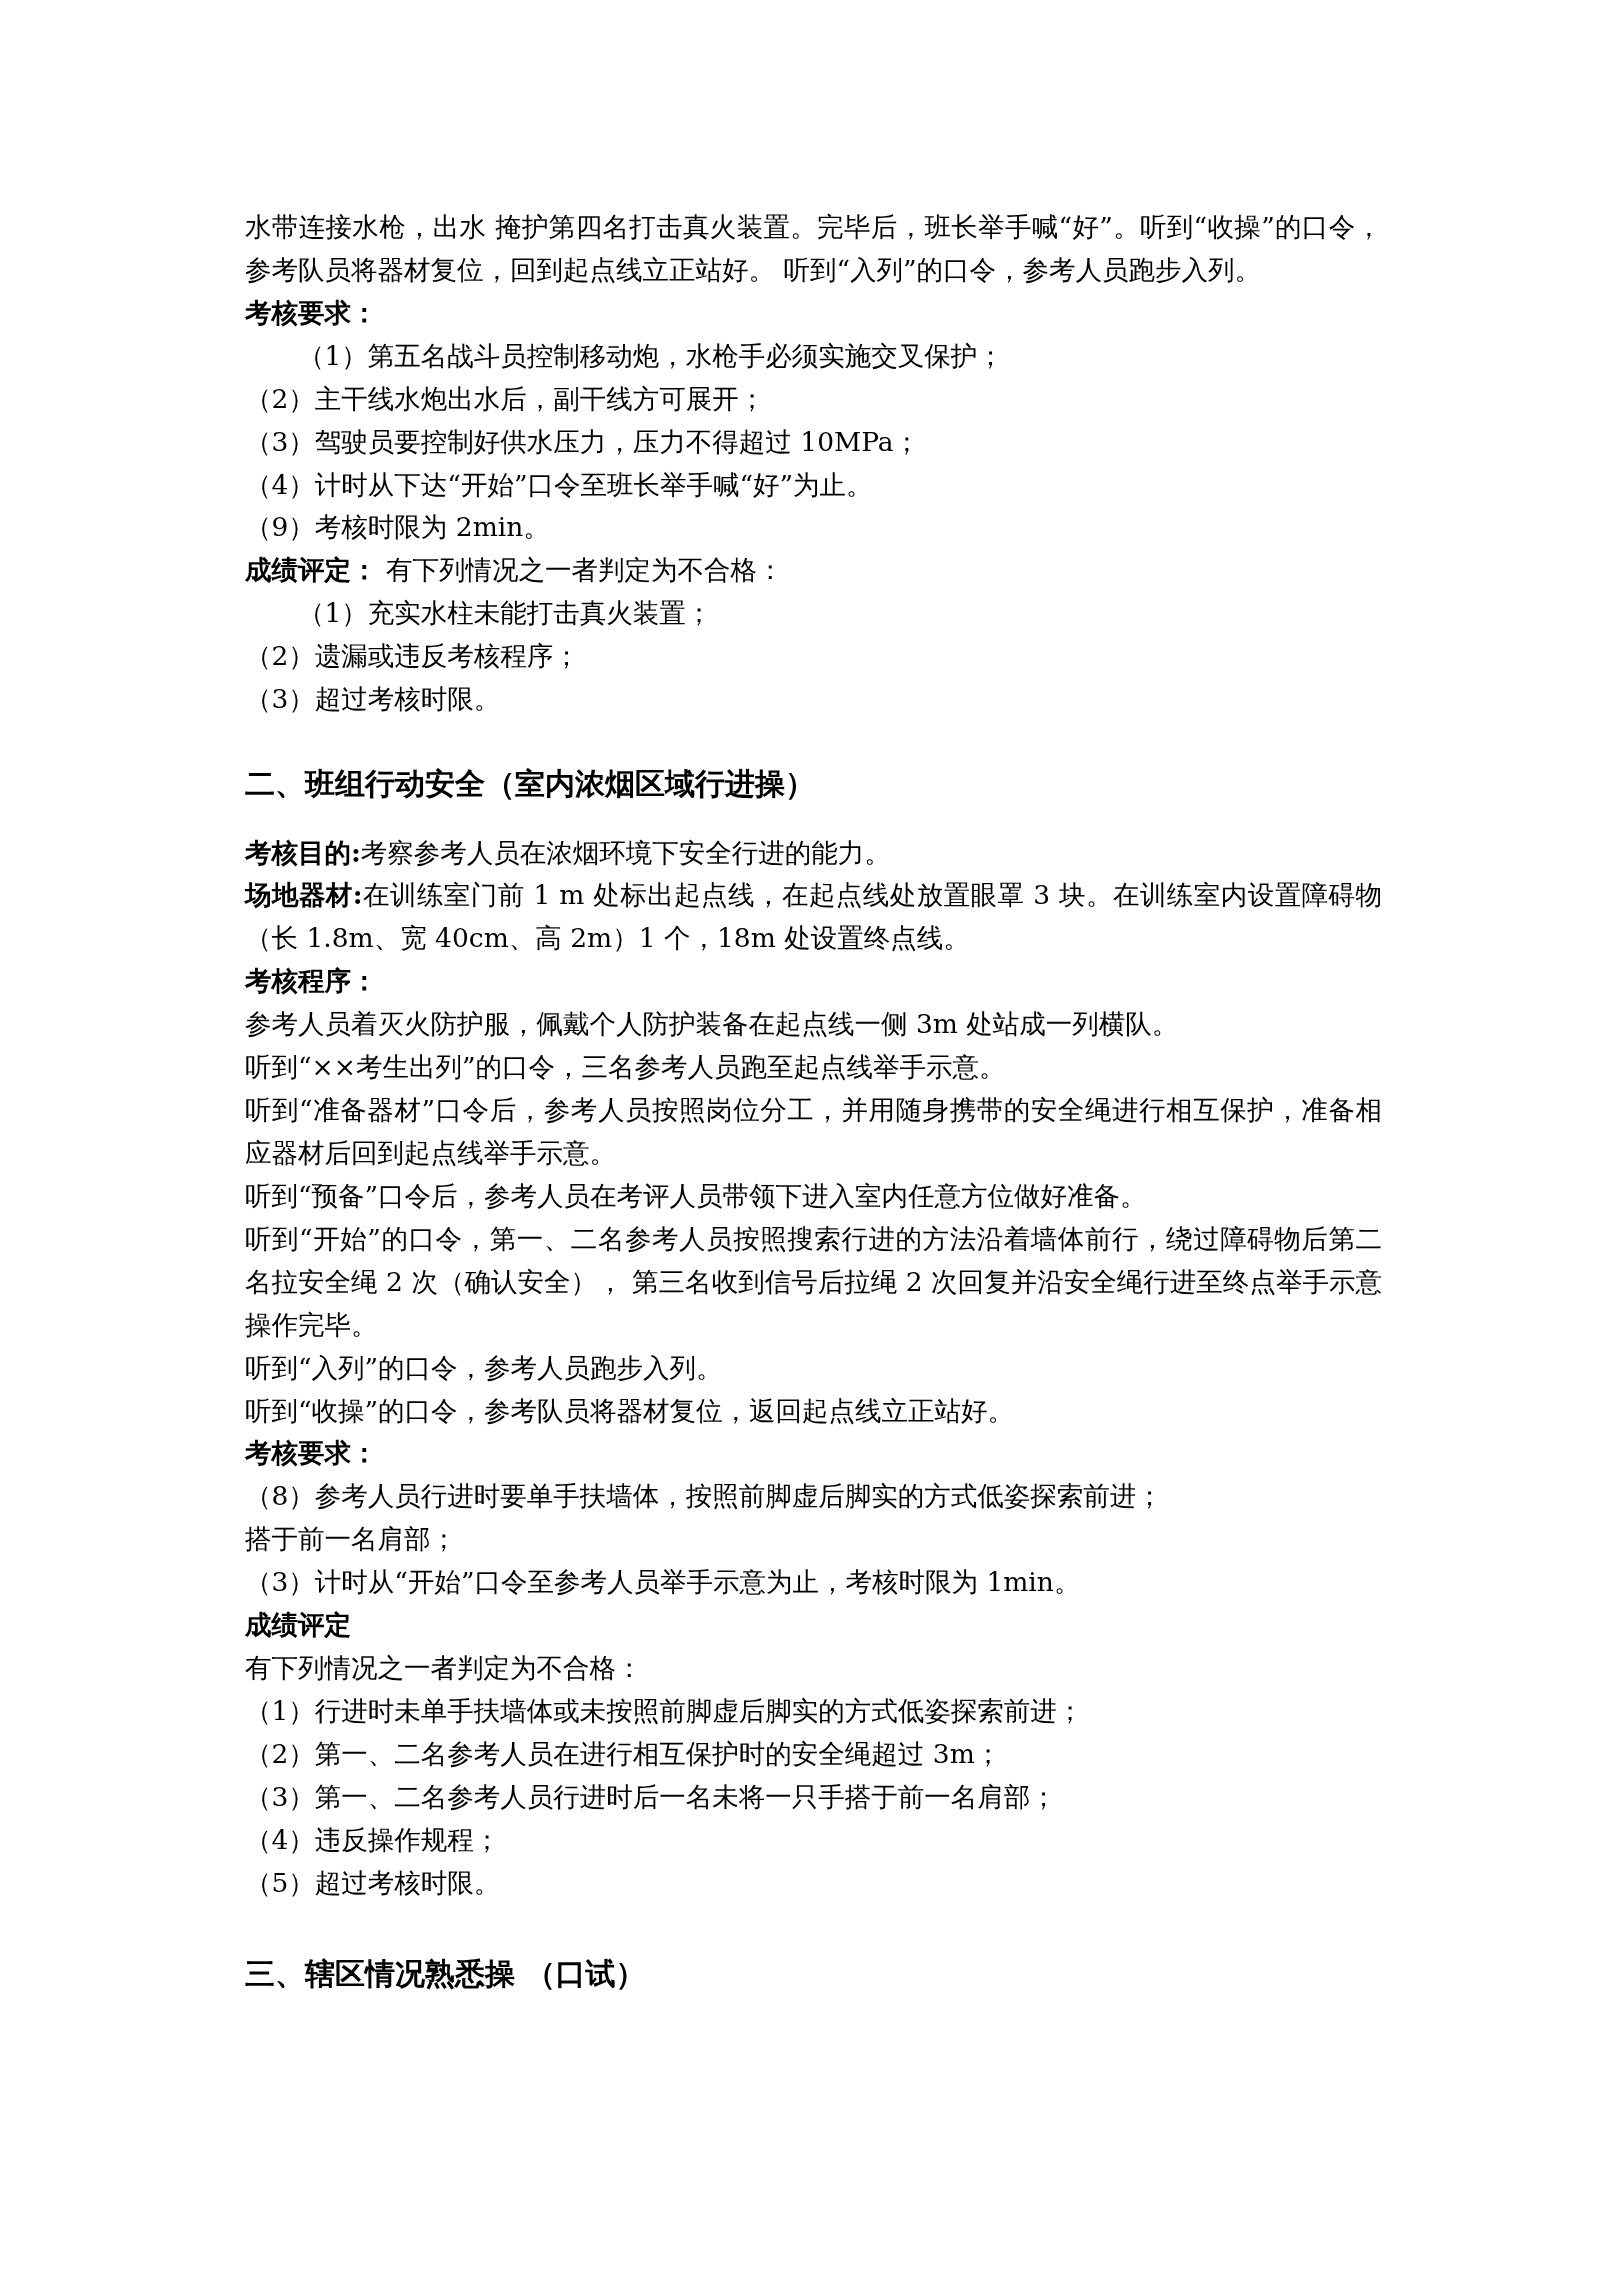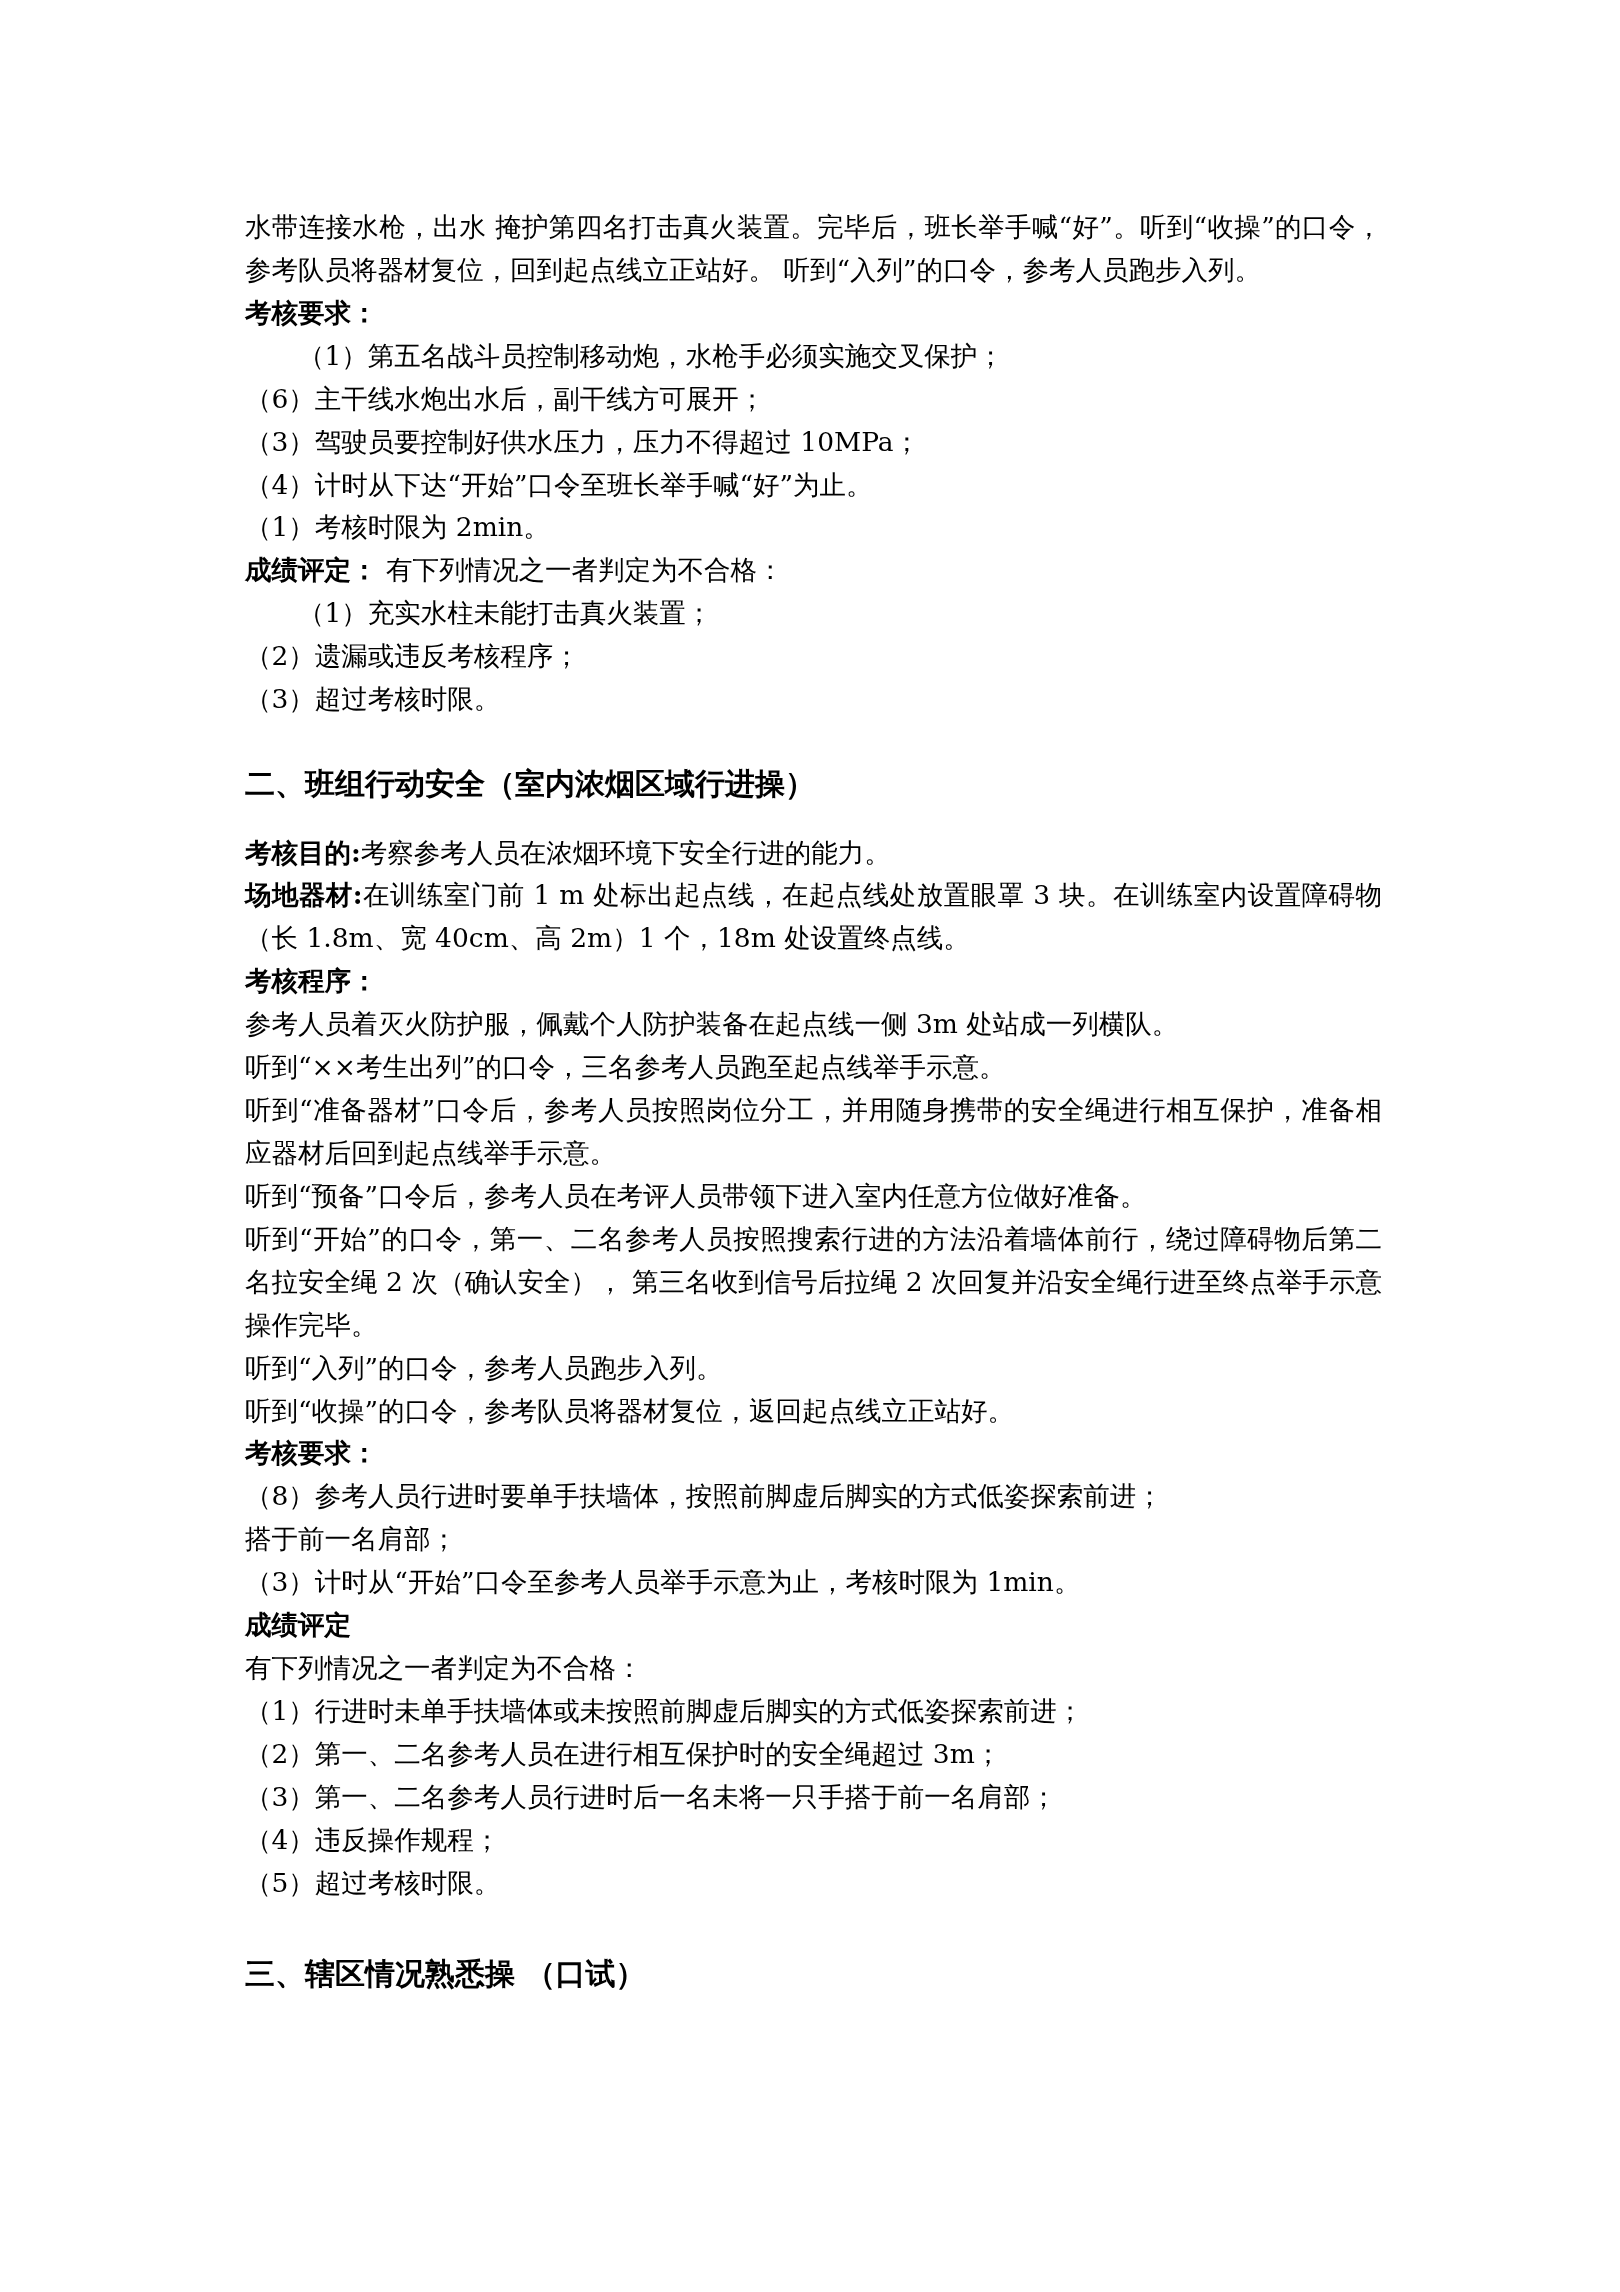--- a/index.html
+++ b/index.html
@@ -54,24 +54,24 @@
 <body>
 
 <div class="page">
   <div class="doc">
 
     <p>水带连接水枪，出水 掩护第四名打击真火装置。完毕后，班长举手喊“好”。听到“收操”的口令，参考队员将器材复位，回到起点线立正站好。 听到“入列”的口令，参考人员跑步入列。</p>
 
     <p class="bold">考核要求：</p>
 
     <p class="indent-2">（1）第五名战斗员控制移动炮，水枪手必须实施交叉保护；</p>
-    <p>（6）主干线水炮出水后，副干线方可展开；</p>
+    <p>（2）主干线水炮出水后，副干线方可展开；</p>
     <p>（3）驾驶员要控制好供水压力，压力不得超过 10MPa；</p>
     <p>（4）计时从下达“开始”口令至班长举手喊“好”为止。</p>
-    <p>（1）考核时限为 2min。</p>
+    <p>（9）考核时限为 2min。</p>
 
     <p><span class="lbl">成绩评定：</span><span> 有下列情况之一者判定为不合格：</span></p>
 
     <p class="indent-2">（1）充实水柱未能打击真火装置；</p>
     <p>（2）遗漏或违反考核程序；</p>
     <p>（3）超过考核时限。</p>
 
     <div class="section-heading-block">
       <p class="heading">二、班组行动安全（室内浓烟区域行进操）</p>
     </div>

